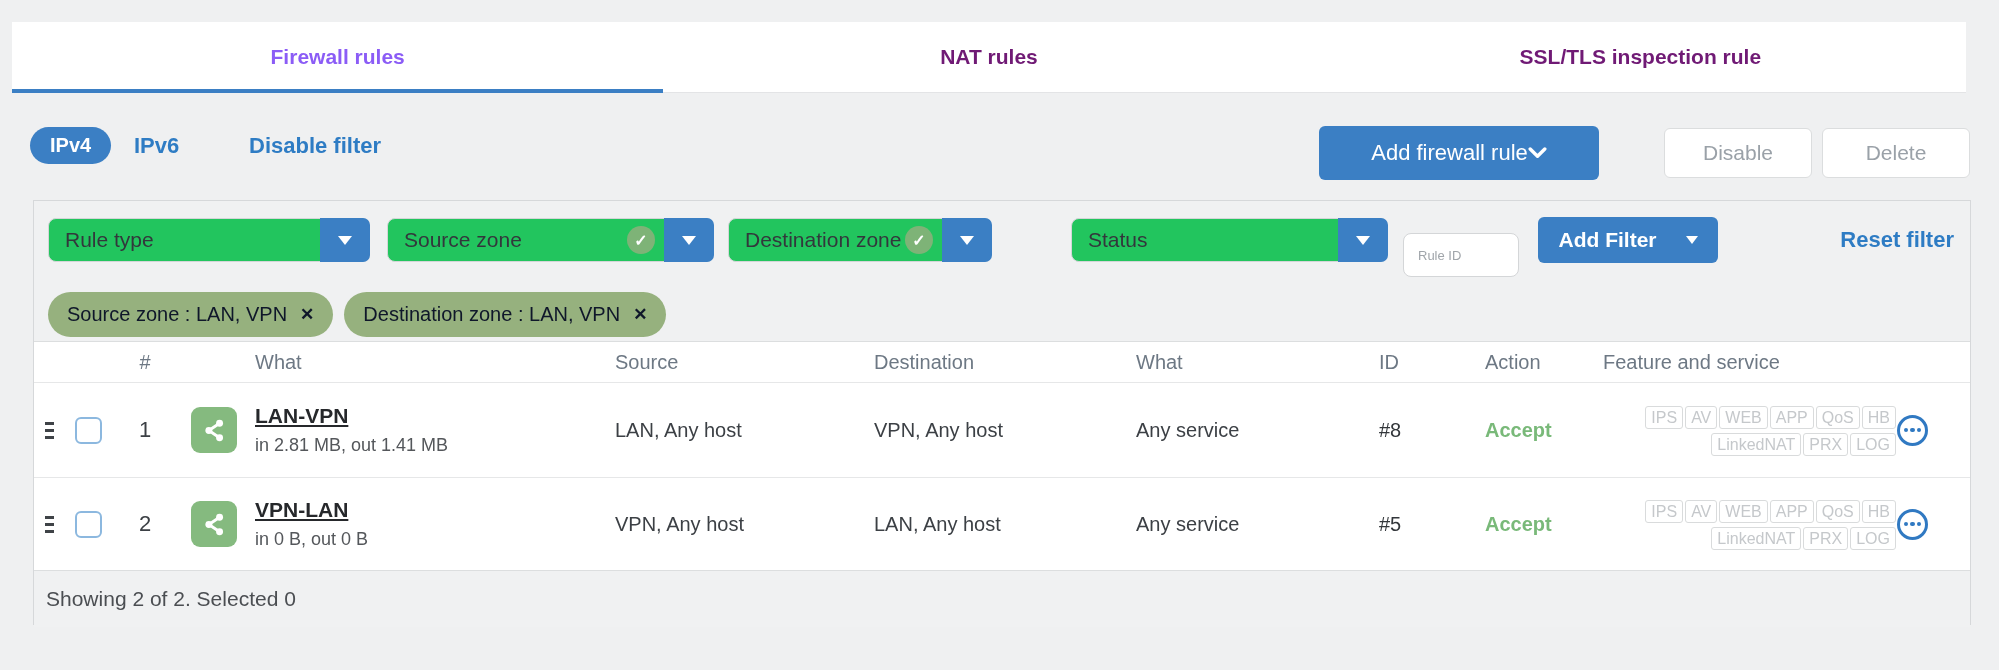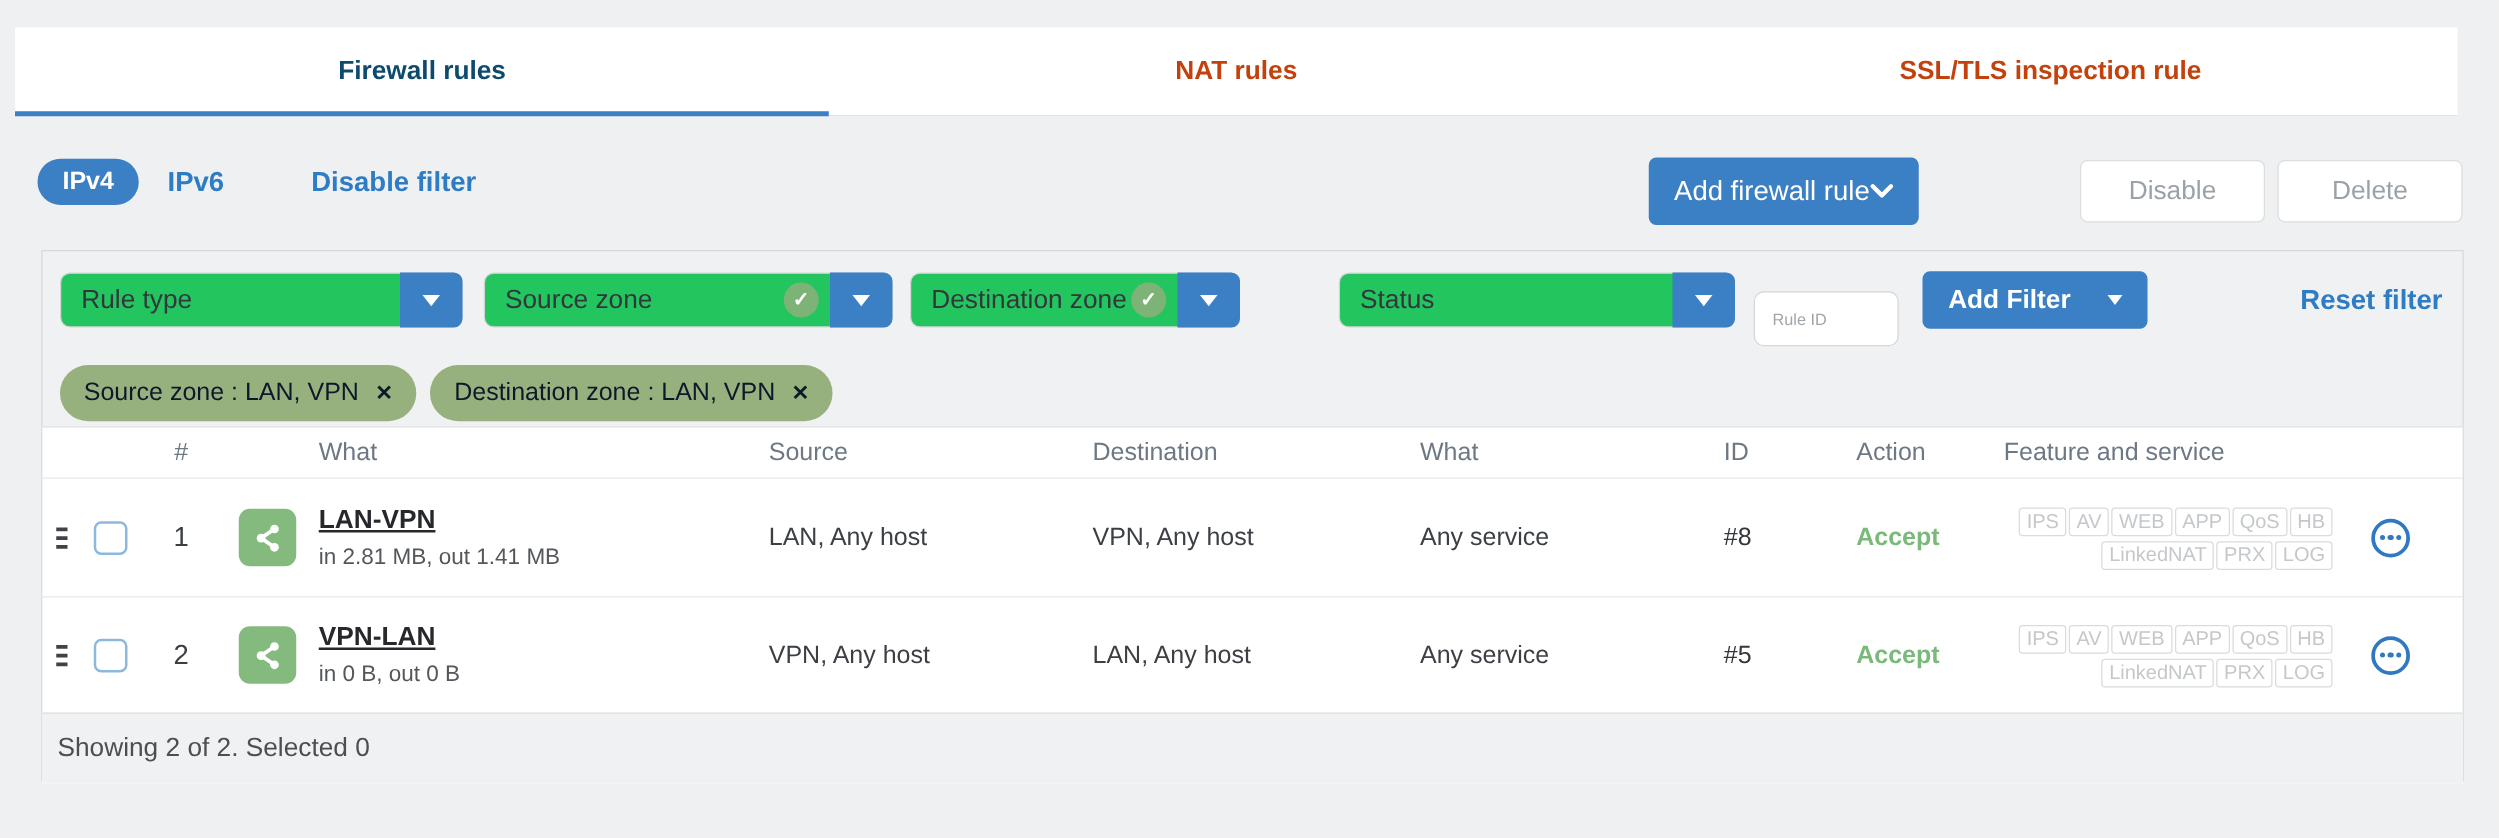--- a/index.html
+++ b/index.html
@@ -3,35 +3,35 @@
 <meta charset="utf-8">
 <style>
   * { margin:0; padding:0; box-sizing:border-box; }
   html,body { width:1999px; height:670px; }
   body { font-family:"Liberation Sans", sans-serif; background:#eff0f1; position:relative; overflow:hidden; }
 
   
   .tabbar { position:absolute; left:12px; top:22px; width:1954px; height:71px;
             background:#ffffff; display:flex; border-bottom:1px solid #e3e4e6; }
   .tab { flex:1; display:flex; align-items:center; justify-content:center;
-         font-size:21px; font-weight:700; color:#c2410c; position:relative; cursor:pointer; }
-  .tab.active { color:#0c4a6e; }
+         font-size:21px; font-weight:700; color:#701a75; position:relative; cursor:pointer; }
+  .tab.active { color:#8b5cf6; }
   .tab.active .tab-underline { position:absolute; left:0; bottom:-1px; width:100%; height:4px; background:#3b7fc4; }
 
   
   .pill-ipv4 { position:absolute; left:30px; top:127px; height:37px; padding:0 20px;
                border-radius:19px; background:#3b7fc4; color:#fff; font-size:20px; font-weight:700;
                display:flex; align-items:center; cursor:pointer; }
   .link-ipv6 { position:absolute; left:134px; top:133px; font-size:22px; font-weight:700; color:#2e7cc4; cursor:pointer; }
   .link-disable-filter { position:absolute; left:249px; top:133px; font-size:22px; font-weight:700; color:#2e7cc4; cursor:pointer; }
 
   .btn-primary { background:#3b7fc4; color:#fff; border:none; border-radius:6px;
                  font-size:22px; font-weight:400; display:flex; align-items:center; justify-content:center; cursor:pointer;
                  font-family:"Liberation Sans", sans-serif; }
-  .btn-add-rule { position:absolute; left:1319px; top:126px; width:216px; height:54px; gap:0; }
+  .btn-add-rule { position:absolute; left:1319px; top:126px; width:280px; height:54px; gap:0; }
   .btn-ghost { position:absolute; top:128px; height:50px; width:148px; background:#ffffff;
                border:1px solid #dbddde; border-radius:6px; color:#9aa1a8; font-size:21px;
                display:flex; align-items:center; justify-content:center; cursor:pointer;
                font-family:"Liberation Sans", sans-serif; }
   .btn-disable { left:1664px; }
   .btn-delete  { left:1822px; }
 
   
   .panel { position:absolute; left:33px; top:200px; width:1938px; height:425px;
            background:#f0f1f2; border:1px solid #d6d8da; }
@@ -89,21 +89,21 @@
   .rule-icon { width:46px; height:46px; margin-left:14px; border-radius:9px; background:#85ba7f;
                display:flex; align-items:center; justify-content:center; }
 
   .name-cell { display:flex; flex-direction:column; justify-content:center; gap:7px; }
   .rule-name { font-size:21px; font-weight:700; color:#26282b; text-decoration:underline; cursor:pointer; width:max-content; }
   .rule-traffic { font-size:18px; color:#54575b; }
 
   .id-cell { color:#33373b; }
   .action-cell { color:#79b979; font-weight:700; }
 
-  .feature-cell { display:flex; align-items:center; justify-content:flex-end; gap:30px; padding-right:42px; }
+  .feature-cell { display:flex; align-items:center; justify-content:flex-end; padding-right:42px; }
   .badges { max-width:300px; text-align:right; line-height:27px; }
   .badge { display:inline-block; border:1px solid #d9dbdc; border-radius:3px; color:#c5c8cb;
            font-size:16px; line-height:21px; padding:0 5px; margin:1px 1px; white-space:nowrap; }
   .ellipsis-btn { width:31px; height:31px; border-radius:50%; border:3px solid #3079c2; background:#fff;
                   display:flex; align-items:center; justify-content:center; gap:2px; cursor:pointer; flex:none; }
   .ellipsis-btn s { display:block; width:4.5px; height:4.5px; border-radius:50%; background:#3079c2; }
 
   .tfoot { height:57px; border-top:1px solid #dcdedf; background:#f0f1f2; display:flex; align-items:center;
            padding-left:12px; font-size:21px; color:#4b4e52; }
 </style>

